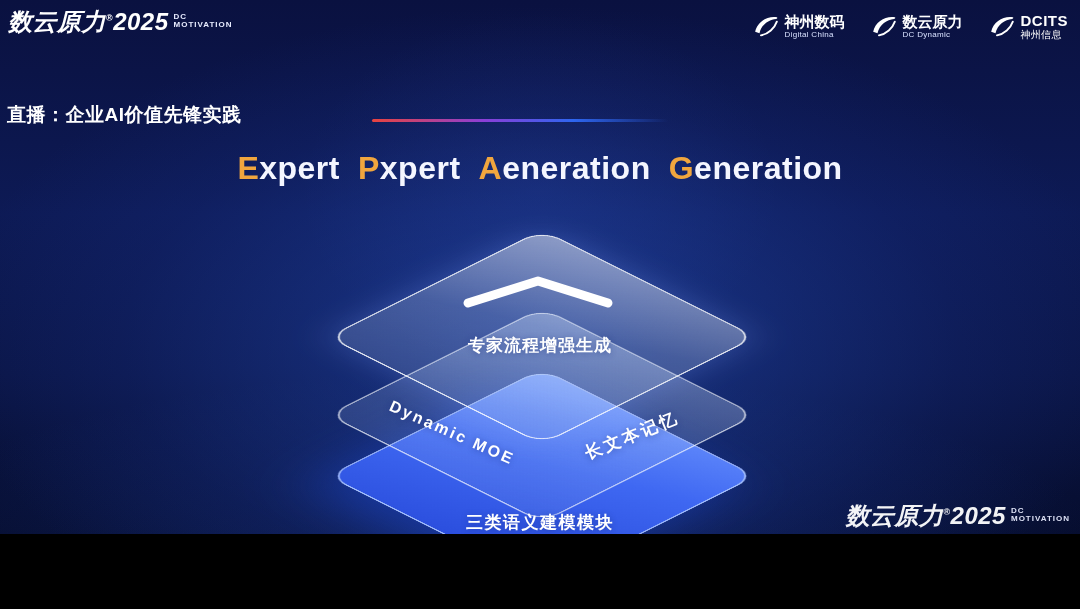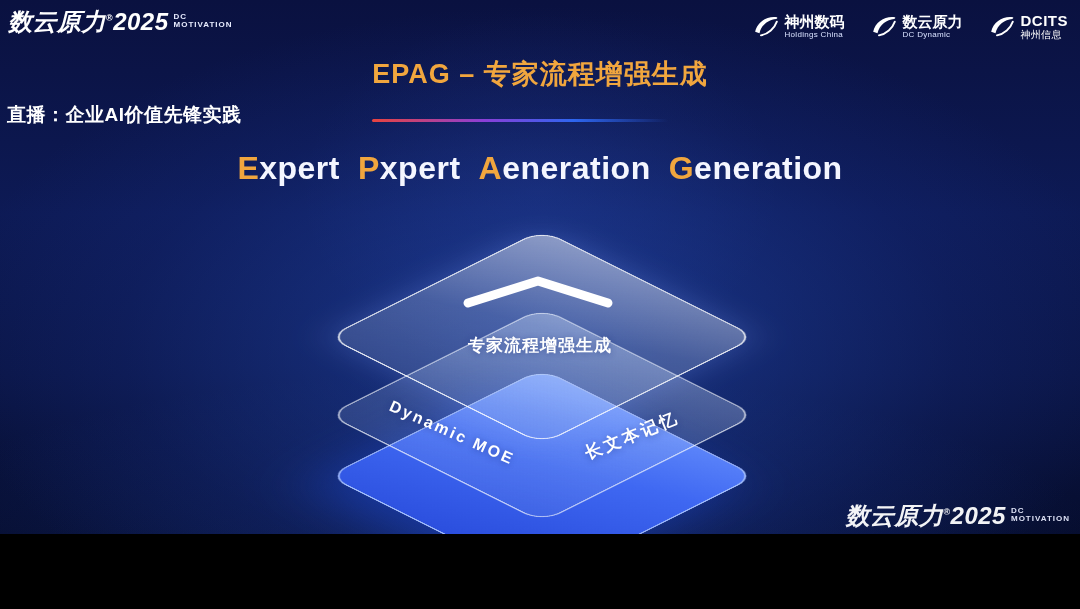--- a/index.html
+++ b/index.html
@@ -120,21 +120,21 @@
   <div class="logo-row">
     <div class="logo">
       <span class="swoosh">
         <svg viewBox="0 0 36 36" width="26" height="26">
           <path d="M3 26 C6 12, 20 4, 33 6 C34 6.2, 34 8, 32 8.2 C22 9.5, 12 15, 9 28 Z" fill="#ffffff"></path>
           <path d="M11 31 C21 29, 30 21, 33 12" stroke="#ffffff" stroke-width="2.6" fill="none" stroke-linecap="round"></path>
         </svg>
       </span>
       <span class="logo-text">
         <span class="logo-cn">神州数码</span>
-        <span class="logo-en">Holdings China</span>
+        <span class="logo-en">Digital China</span>
       </span>
     </div>
     <div class="logo">
       <span class="swoosh">
         <svg viewBox="0 0 36 36" width="26" height="26">
           <path d="M3 26 C6 12, 20 4, 33 6 C34 6.2, 34 8, 32 8.2 C22 9.5, 12 15, 9 28 Z" fill="#ffffff"></path>
           <path d="M11 31 C21 29, 30 21, 33 12" stroke="#ffffff" stroke-width="2.6" fill="none" stroke-linecap="round"></path>
         </svg>
       </span>
       <span class="logo-text">
@@ -149,38 +149,38 @@
           <path d="M11 31 C21 29, 30 21, 33 12" stroke="#ffffff" stroke-width="2.6" fill="none" stroke-linecap="round"></path>
         </svg>
       </span>
       <span class="logo-text">
         <span class="logo-cn">DCITS</span>
         <span class="logo-en">神州信息</span>
       </span>
     </div>
   </div>
 
-  <div class="title-cn">EPAG – 专家流程增强生成</div>
 
   <div class="divider"></div>
 
   <h1 class="title-en"><span class="word"><span class="cap">E</span><span>xpert</span></span><span class="word"><span class="cap">P</span><span>xpert</span></span><span class="word"><span class="cap">A</span><span>eneration</span></span><span class="word"><span class="cap">G</span><span>eneration</span></span></h1>
 
   <div class="stack">
     <div class="layer layer-top"></div>
     <div class="layer layer-mid"></div>
     <div class="layer layer-bottom"></div>
 
     <svg class="chevron" width="160" height="40" viewBox="0 0 160 40">
       <polyline points="10,31 80,9 150,31" fill="none" stroke="#ffffff" stroke-width="9" stroke-linecap="round" stroke-linejoin="round"></polyline>
     </svg>
 
     <div class="label label-top">专家流程增强生成</div>
     <div class="label label-left">Dynamic MOE</div>
     <div class="label label-right">长文本记忆</div>
+    <div class="label label-bottom">三类语义建模模块</div>
   </div>
 
   <div class="brand brand-bottom">
     <span class="brand-main"><span>数云原力</span><span class="reg">®</span><span>2025</span></span>
     <span class="brand-sub">
       <span>DC</span>
       <span>MOTIVATION</span>
     </span>
   </div>
 

